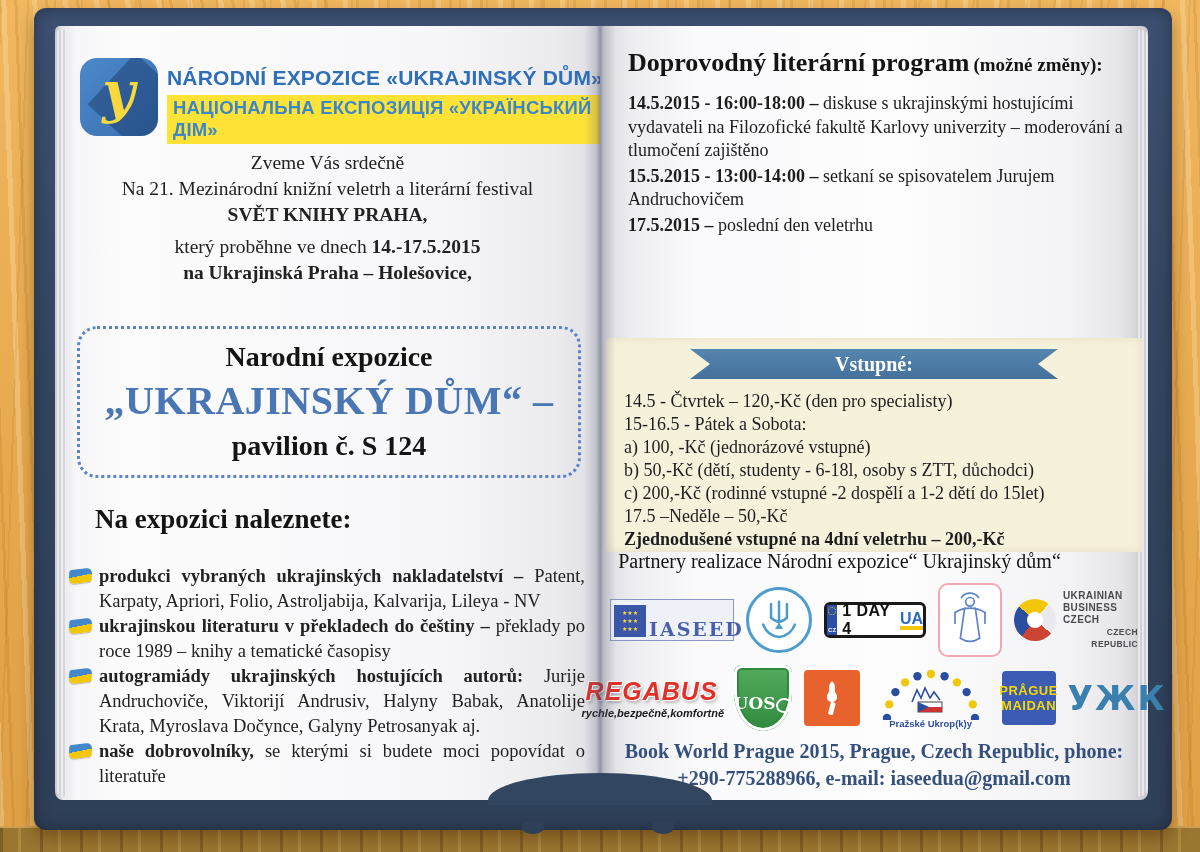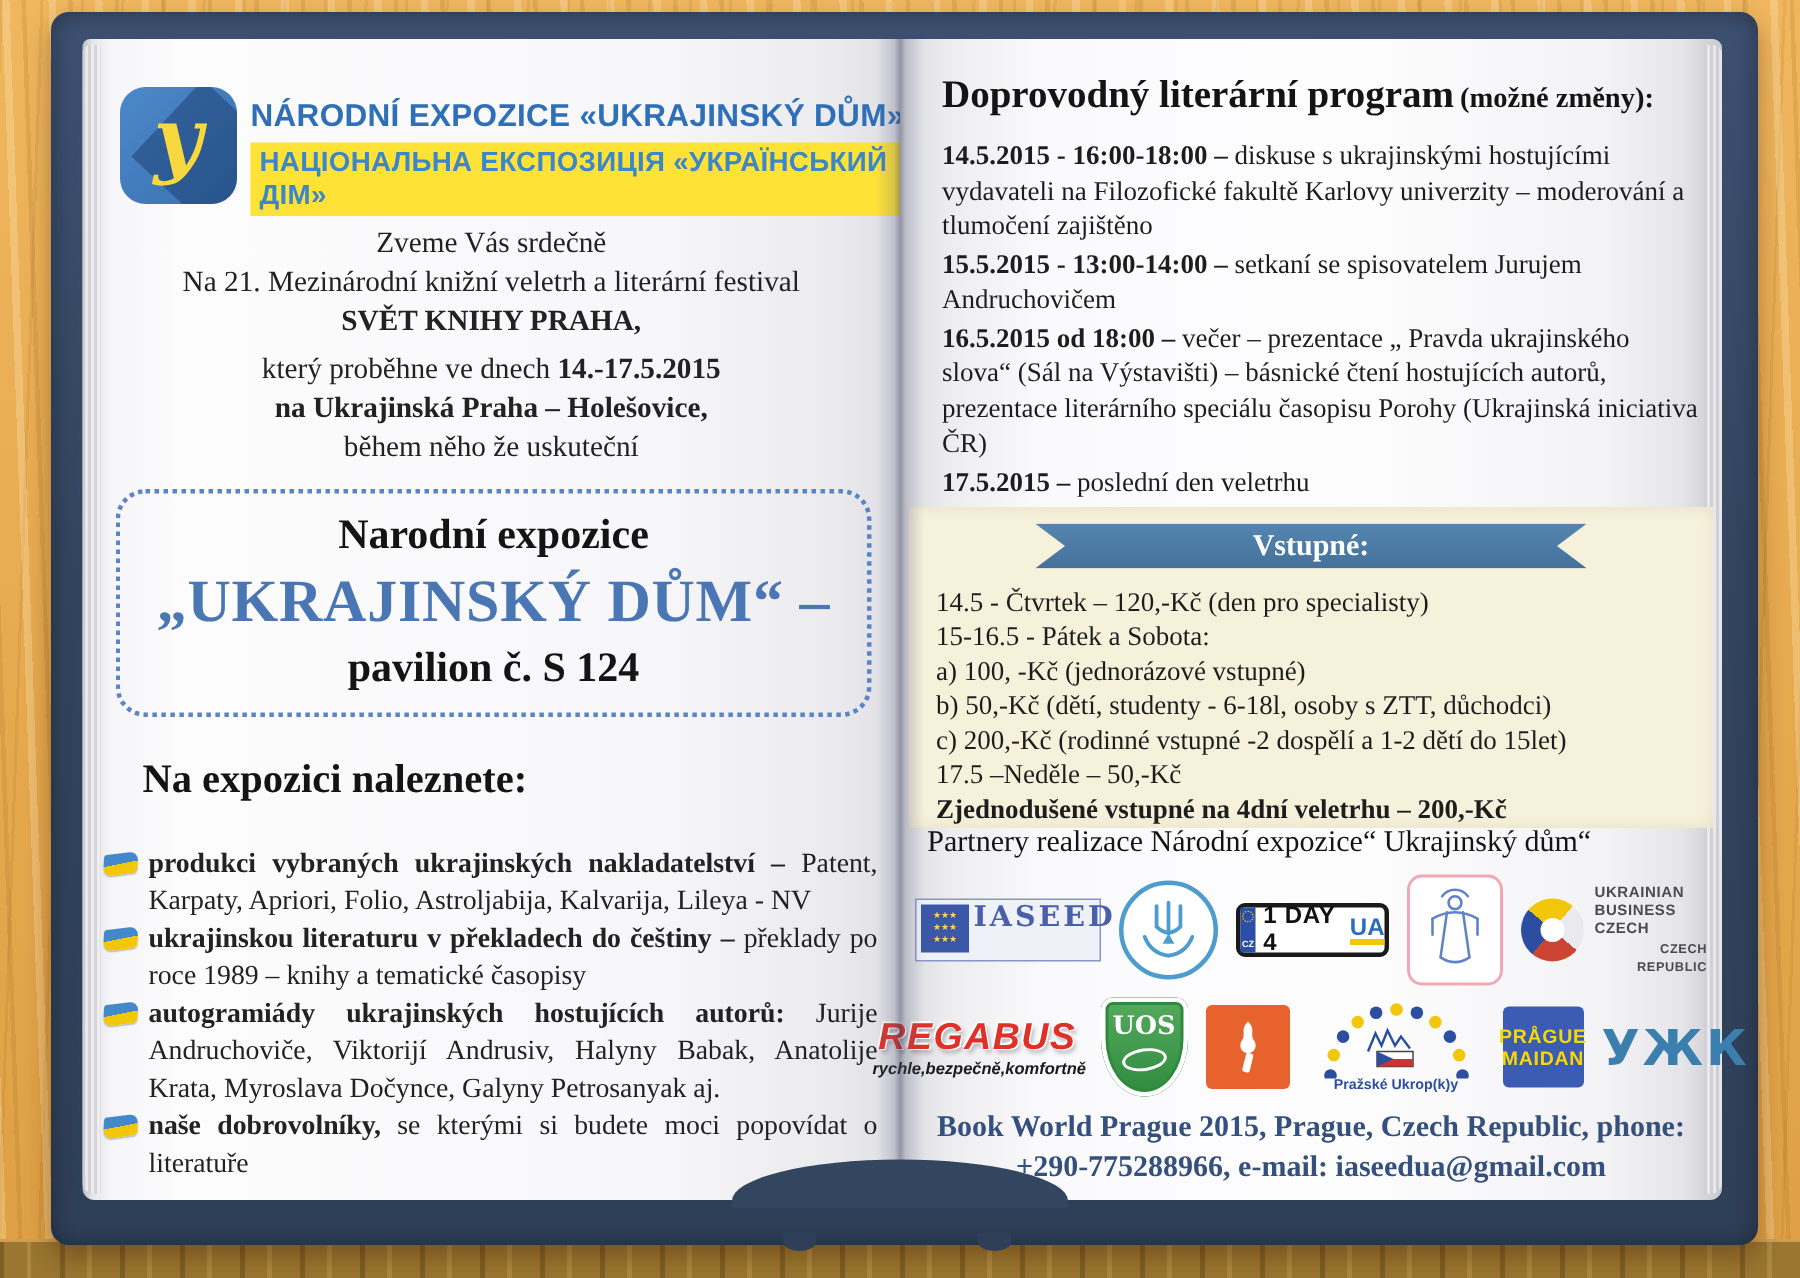--- a/index.html
+++ b/index.html
@@ -78,21 +78,21 @@
     font-weight:700;font-size:20px;color:#fff;}
   .prices{position:absolute;left:18px;top:52px;width:505px;font-size:18px;line-height:23px;color:#1d1d1d;}
   .pline.b{font-weight:700;}
   .partners-h{position:absolute;left:0;top:524px;width:479px;text-align:center;
     font-weight:400;font-size:20px;color:#141414;}
   .logos{position:absolute;left:10px;width:528px;display:flex;align-items:center;justify-content:center;}
   .row1{top:556px;height:76px;gap:12px;}
   .row2{top:636px;height:72px;gap:12px;}
 
   
-  .iaseed{width:122px;height:40px;background:#eef1f8;border:1px solid #8a94c8;display:flex;align-items:flex-start;}
+  .iaseed{width:122px;height:40px;background:#eef1f8;border:1px solid #8a94c8;display:flex;align-items:flex-end;}
   .iaseed .eu{width:32px;height:32px;background:#3a57a8;margin:3px;flex:none;}
   .iaseed .eu::before{content:"\2605 \2605 \2605\A\2605 \2605 \2605\A\2605 \2605 \2605";
     white-space:pre;display:block;font-size:6px;line-height:8px;color:#ffd84d;text-align:center;padding-top:4px;
     font-family:"DejaVu Sans",sans-serif;}
   .iaseed .itxt{font:700 19px "DejaVu Serif",serif;color:#4a5fa8;letter-spacing:2px;}
   
   .seal{width:60px;height:60px;border-radius:50%;border:3px solid #4d9cce;background:#fff;
     display:flex;align-items:center;justify-content:center;flex:none;}
   
   .plate{width:96px;height:30px;background:#fff;border:3px solid #1a1a1a;border-radius:6px;
@@ -116,21 +116,21 @@
   .ubctxt .l2{display:block;text-align:right;font-size:8.5px;}
   
   .regabus{text-align:center;width:140px;}
   .regabus .main{font:italic 900 25px "Liberation Sans",sans-serif;color:#e03028;letter-spacing:1px;
     text-shadow:1px 1px 0 #fff,-1px -1px 0 #fff,2px 3px 3px rgba(0,0,0,.25);}
   .regabus .sub{font:italic 700 11px "Liberation Sans",sans-serif;color:#1a1a1a;margin-top:1px;}
   
   .uos{width:58px;height:66px;background:linear-gradient(180deg,#55ab5e,#2f8a3e);
     border-radius:8px 8px 50% 50% / 8px 8px 58% 58%;
     box-shadow:inset 0 0 0 3px #fff, inset 0 0 0 5px #2f8a3e;
-    display:flex;flex-direction:column;align-items:center;padding-top:9px;box-sizing:border-box;flex:none;}
+    display:flex;flex-direction:row;align-items:center;padding-top:9px;box-sizing:border-box;flex:none;}
   .uos .utxt{font:700 17px "DejaVu Serif",serif;color:#fff;}
   .uos .hands{width:26px;height:11px;border:2px solid #fff;border-radius:50%;margin-top:5px;transform:rotate(-8deg);}
   
   .torch{width:56px;height:56px;background:#e8622e;border-radius:4px;display:flex;align-items:center;justify-content:center;flex:none;}
   
   .ukropky{width:118px;text-align:center;}
   .ukropky .utext{font:700 9.5px "Liberation Sans",sans-serif;color:#2b4ea0;margin-top:-6px;}
   
   .maidan{width:54px;height:54px;background:#3c5cb4;border-radius:4px;display:flex;flex-direction:column;
     align-items:center;justify-content:center;font:800 13px "Liberation Sans",sans-serif;color:#f7d800;
@@ -162,21 +162,20 @@
     </div>
 
     <div class="intro intro1">
       <div>Zveme Vás srdečně</div>
       <div>Na 21. Mezinárodní knižní veletrh a literární festival</div>
       <div class="b">SVĚT KNIHY PRAHA,</div>
     </div>
     <div class="intro intro2">
       <div><span>který proběhne ve dnech </span><b>14.-17.5.2015</b></div>
       <div class="b">na Ukrajinská Praha – Holešovice,</div>
-      <div>během něho že uskuteční</div>
     </div>
 
     <div class="expo-box">
       <div class="expo1">Narodní expozice</div>
       <div class="expo2">„UKRAJINSKÝ DŮM“ –</div>
       <div class="expo3">pavilion č. S 124</div>
     </div>
 
     <div class="find-h">Na expozici naleznete:</div>
     <div class="find-list">
@@ -203,21 +202,20 @@
     <div class="page-edges"></div>
 
     <div class="prog-h">
       <span class="ph1">Doprovodný literární program</span>
       <span class="ph2">(možné změny):</span>
     </div>
 
     <div class="prog">
       <p class="pitem"><b>14.5.2015 - 16:00-18:00 – </b><span>diskuse s ukrajinskými hostujícími vydavateli na Filozofické fakultě Karlovy univerzity – moderování a tlumočení zajištěno</span></p>
       <p class="pitem"><b>15.5.2015 - 13:00-14:00 – </b><span>setkaní se spisovatelem Jurujem Andruchovičem</span></p>
-      <p class="pitem"><b>16.5.2015 od 18:00 – </b><span>večer – prezentace „ Pravda ukrajinského slova“ (Sál na Výstavišti) – básnické čtení hostujících autorů, prezentace literárního speciálu časopisu Porohy (Ukrajinská iniciativa ČR)</span></p>
       <p class="pitem"><b>17.5.2015 – </b><span>poslední den veletrhu</span></p>
     </div>
 
     <div class="admission">
       <div class="ribbon">
         <span>Vstupné:</span>
       </div>
       <div class="prices">
         <div class="pline">14.5 - Čtvrtek – 120,-Kč (den pro specialisty)</div>
         <div class="pline">15-16.5 - Pátek a Sobota:</div>

